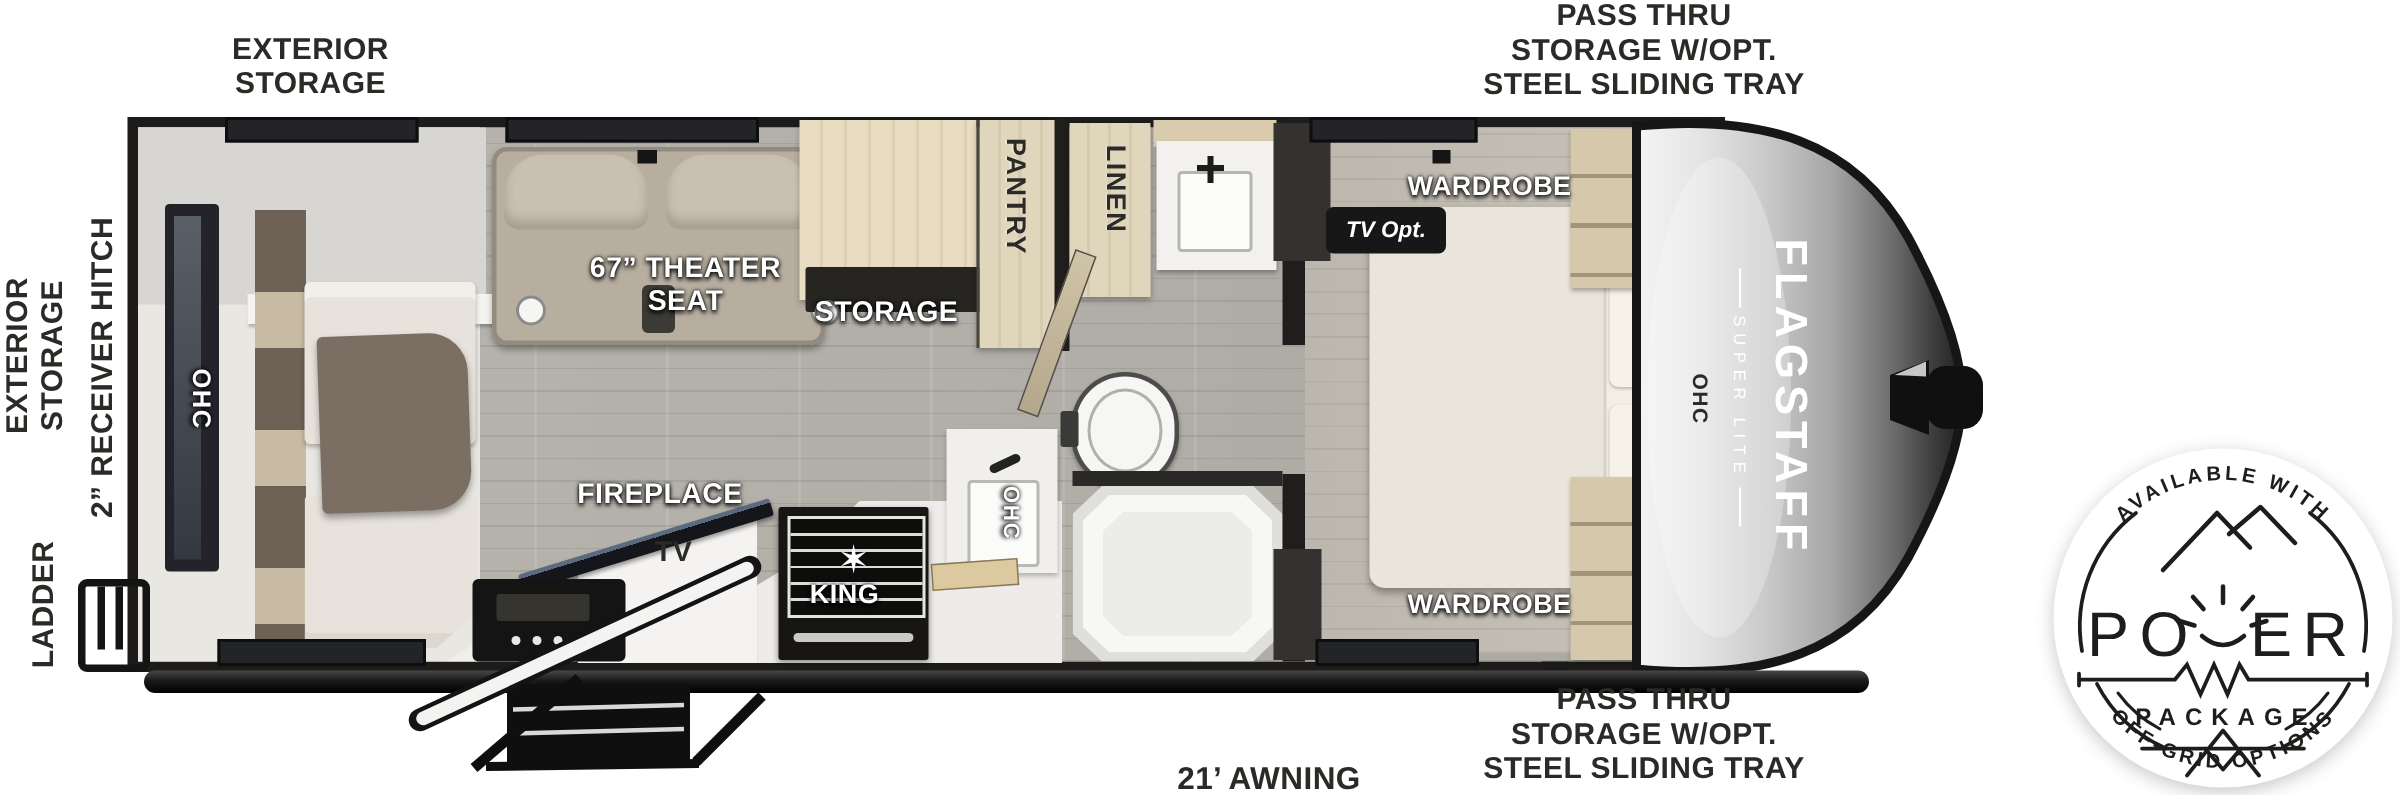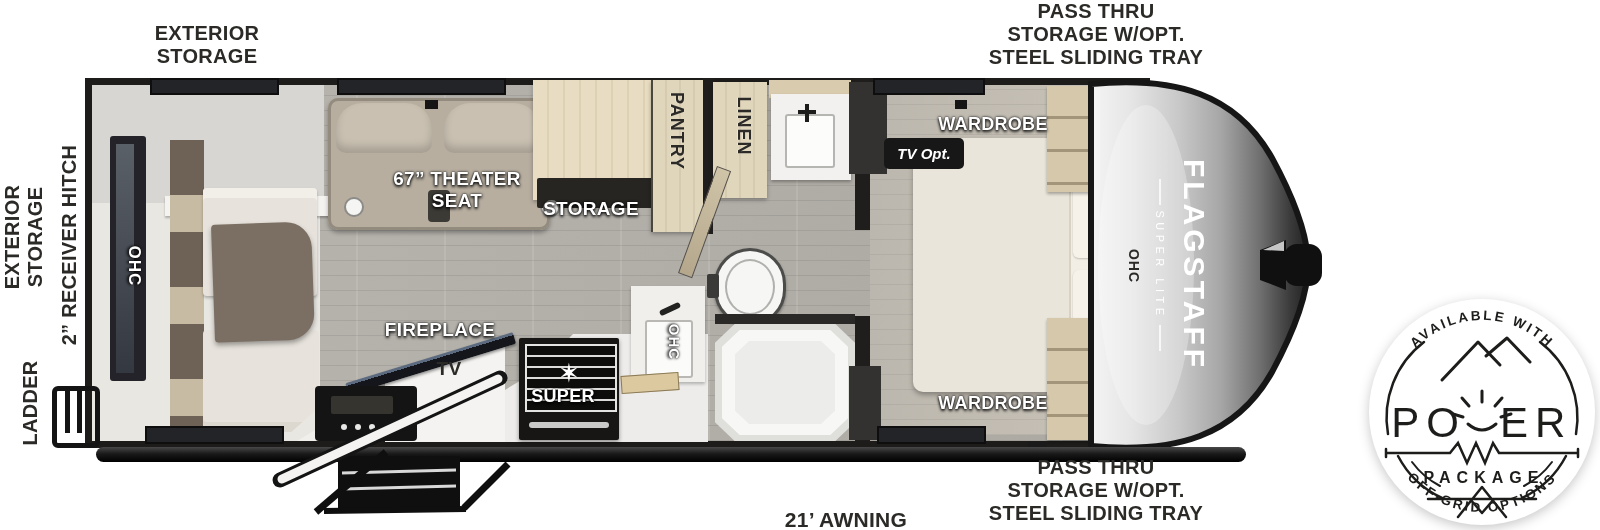--- a/index.html
+++ b/index.html
@@ -197,21 +197,21 @@
   <div class="lbl s17 white r90" style="left:134px;top:266px;letter-spacing:1px;">OHC</div>
   <div class="lbl s19 white" style="left:457px;top:190px;">
     <div>67” THEATER</div>
     <div>SEAT</div>
   </div>
   <div class="lbl s19 white" style="left:591px;top:209px;">STORAGE</div>
   <div class="lbl s18 glow r90" style="left:677px;top:131px;letter-spacing:1px;">PANTRY</div>
   <div class="lbl s18 glow r90" style="left:744px;top:126px;letter-spacing:1px;">LINEN</div>
   <div class="lbl s19 white" style="left:440px;top:330px;">FIREPLACE</div>
   <div class="lbl s19" style="left:449px;top:369px;">TV</div>
-  <div class="lbl s18 white" style="left:563px;top:396px;">SUPER</div>
+  <div class="lbl s18 white" style="left:563px;top:396px;">KING</div>
   <div class="lbl s15 white r90" style="left:674px;top:342px;letter-spacing:1px;">OHC</div>
   <div class="lbl s18 white" style="left:993px;top:124px;">WARDROBE</div>
   <div class="lbl s14 r90" style="left:1133px;top:266px;letter-spacing:1px;">OHC</div>
   <div class="lbl s18 white" style="left:993px;top:403px;">WARDROBE</div>
 
   <svg class="badge-svg" width="232" height="232" viewBox="0 0 232 232">
     <defs>
       <path id="arcTop" d="M 24 116 A 92 92 0 0 1 208 116"></path>
       <path id="arcBot" d="M 16 116 A 100 100 0 0 0 216 116"></path>
     </defs>

